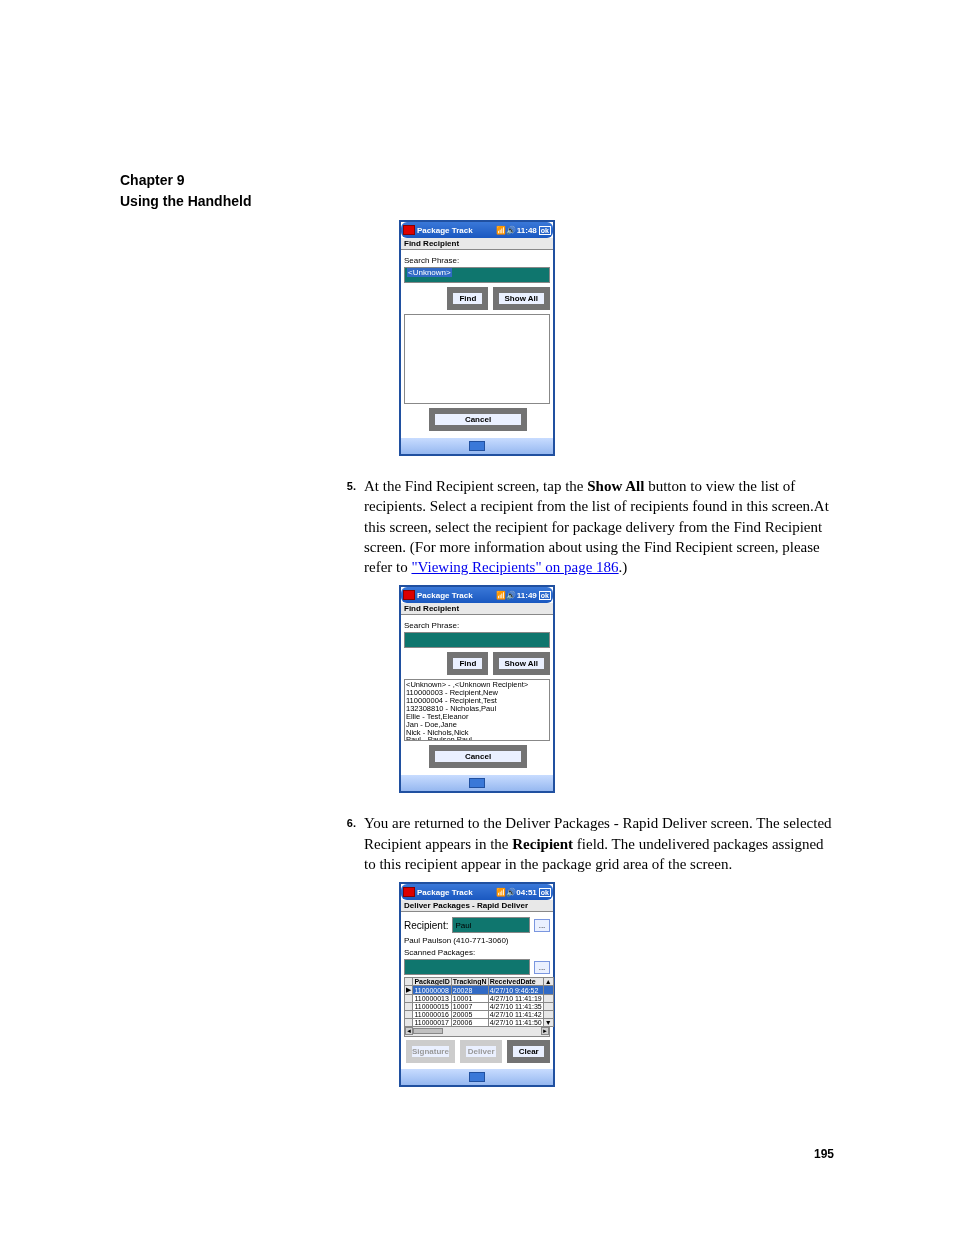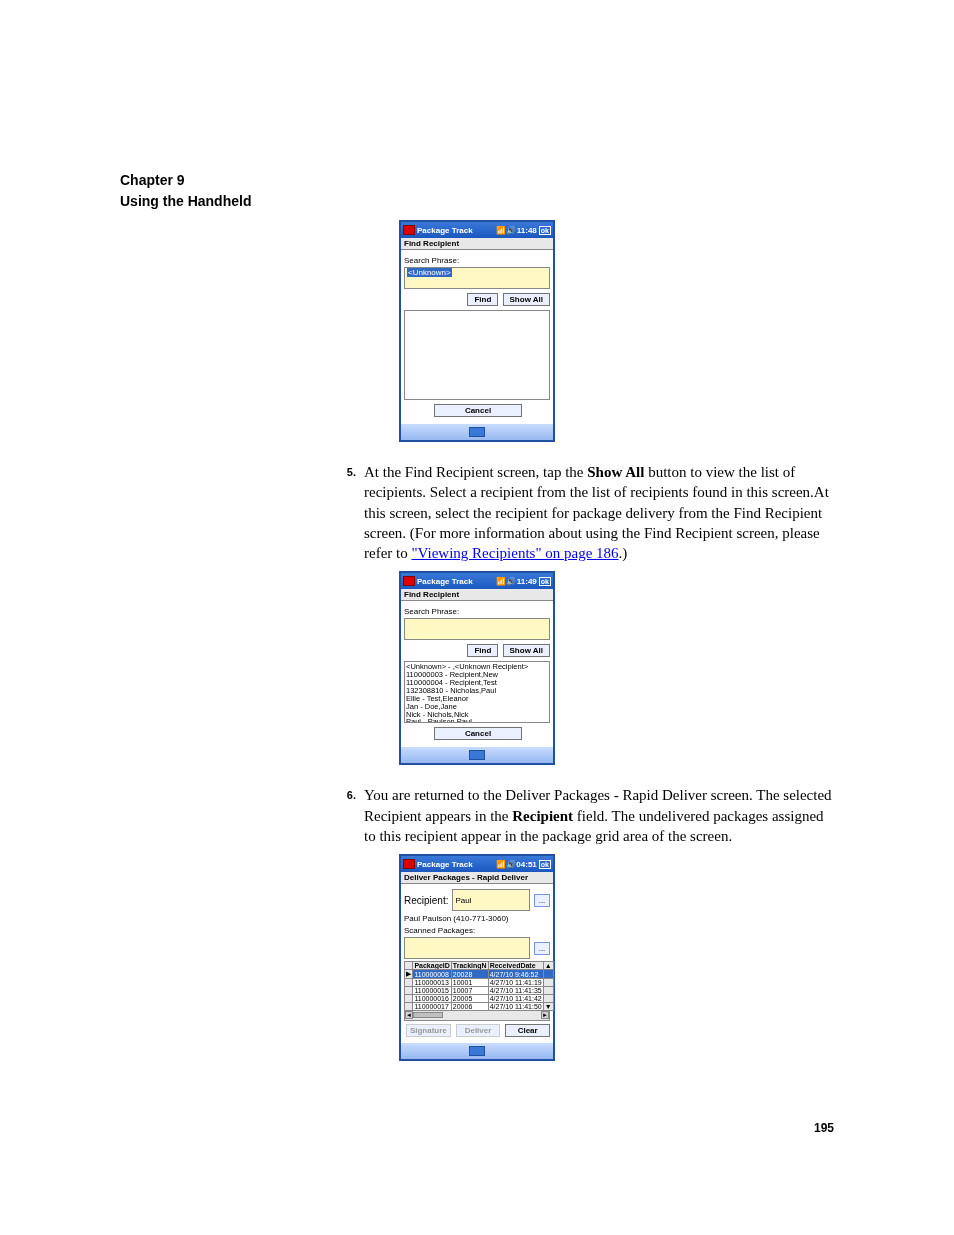--- a/index.html
+++ b/index.html
@@ -51,20 +51,21 @@
   }
   .titlebar {
     height: 16px;
     background: linear-gradient(to bottom, #3a78d8, #1a58c0);
     color: #fff;
     display: flex;
     align-items: center;
     padding: 0 2px;
     font-size: 8px;
     font-weight: bold;
+    border-radius: 6px;
   }
   .titlebar .flag {
     width: 12px; height: 10px;
     background: #d00;
     border: 1px solid #800;
     margin-right: 2px;
     display: inline-block;
   }
   .titlebar .title { flex: 1; }
   .subbar {
@@ -72,31 +73,31 @@
     padding: 1px 3px;
     font-size: 8px;
     border-bottom: 1px solid #888;
     font-weight: bold;
   }
   .body-area { padding: 3px; }
   .lbl { font-size: 8px; margin: 3px 0 2px 0; }
   .txt-in {
     width: 100%;
     border: 1px solid #888;
-    height: 22px;
+    height: 16px;
     font-size: 8px;
     padding: 0 2px;
-    background:#fef9c3;
+    background:#0f766e;
   }
   .sel-blue { background: #316ac5; color: #fff; display:inline-block; padding:0 1px; }
   .btn-row { text-align: right; margin: 4px 0; }
   .btn-row.center { text-align: center; }
   .btn {
     display: inline-block;
-    border: 1px solid #737373;
+    border: 6px solid #737373;
     background: #eaf0ff;
     font-size: 8px;
     font-weight: bold;
     padding: 1px 6px;
     margin-left: 2px;
     cursor: pointer;
   }
   .btn.wide { padding: 1px 30px; }
   .btn.dim { color: #999; border-color:#ccc; }
   .list-area {

